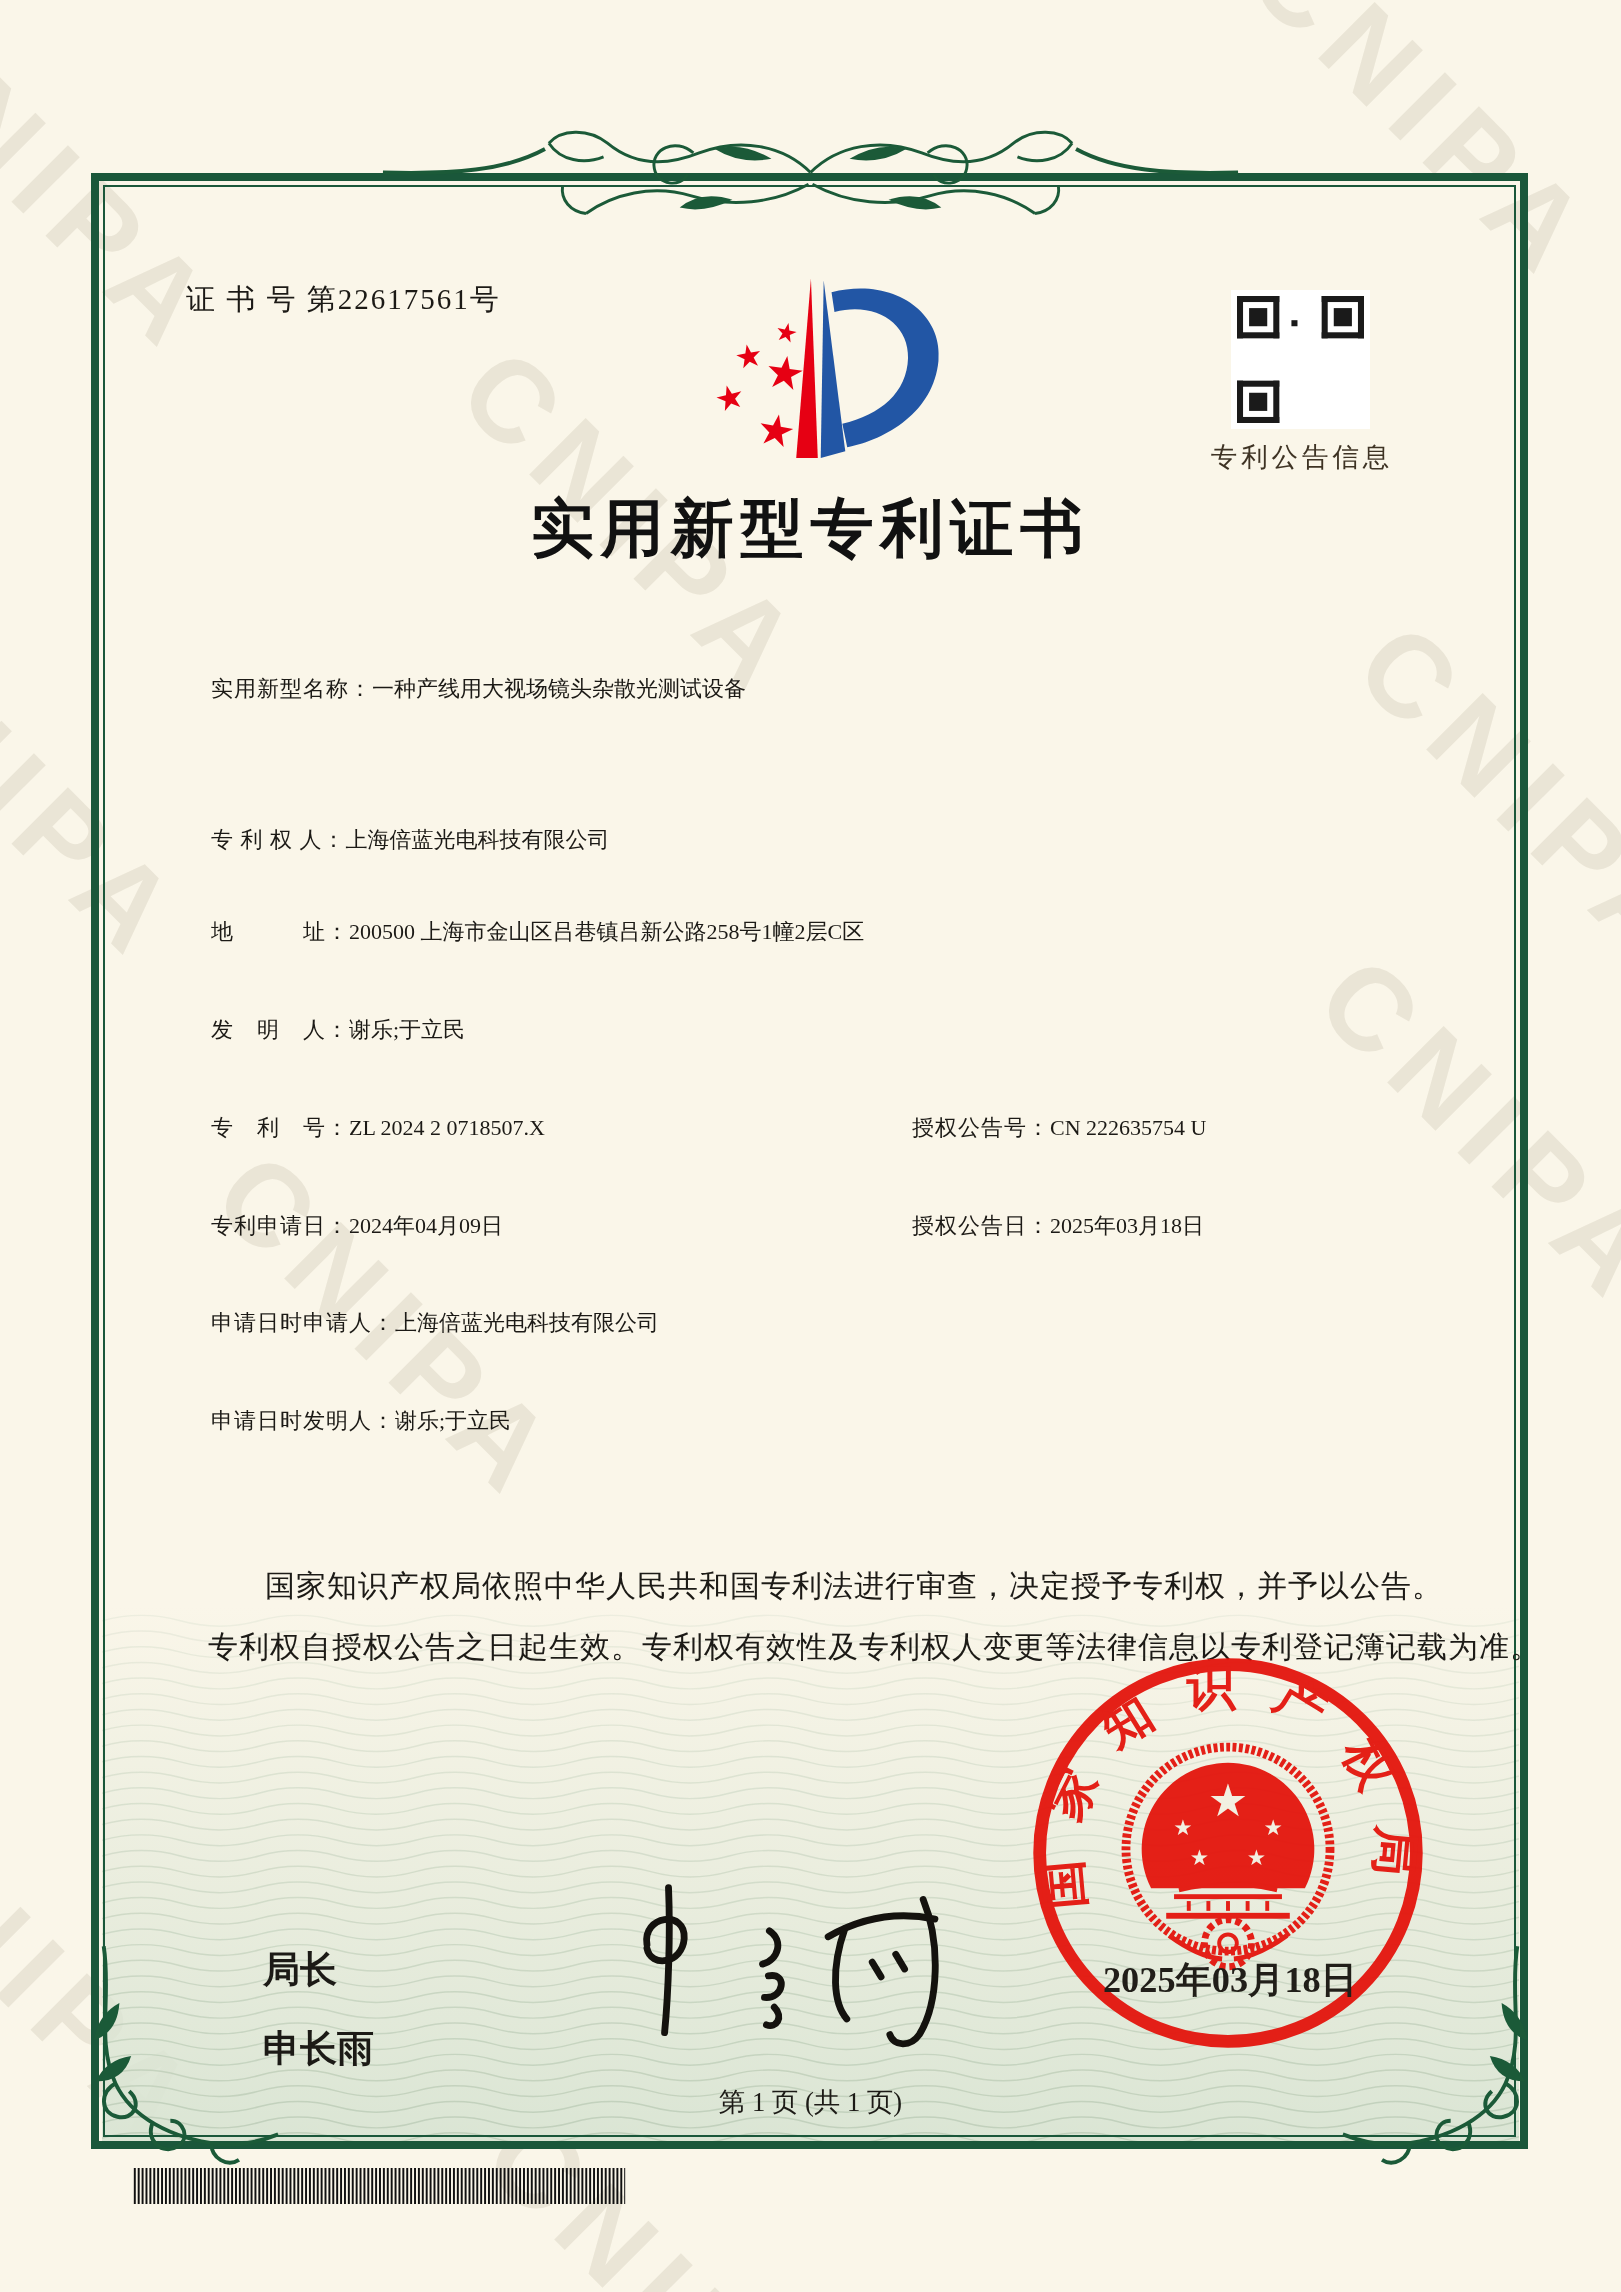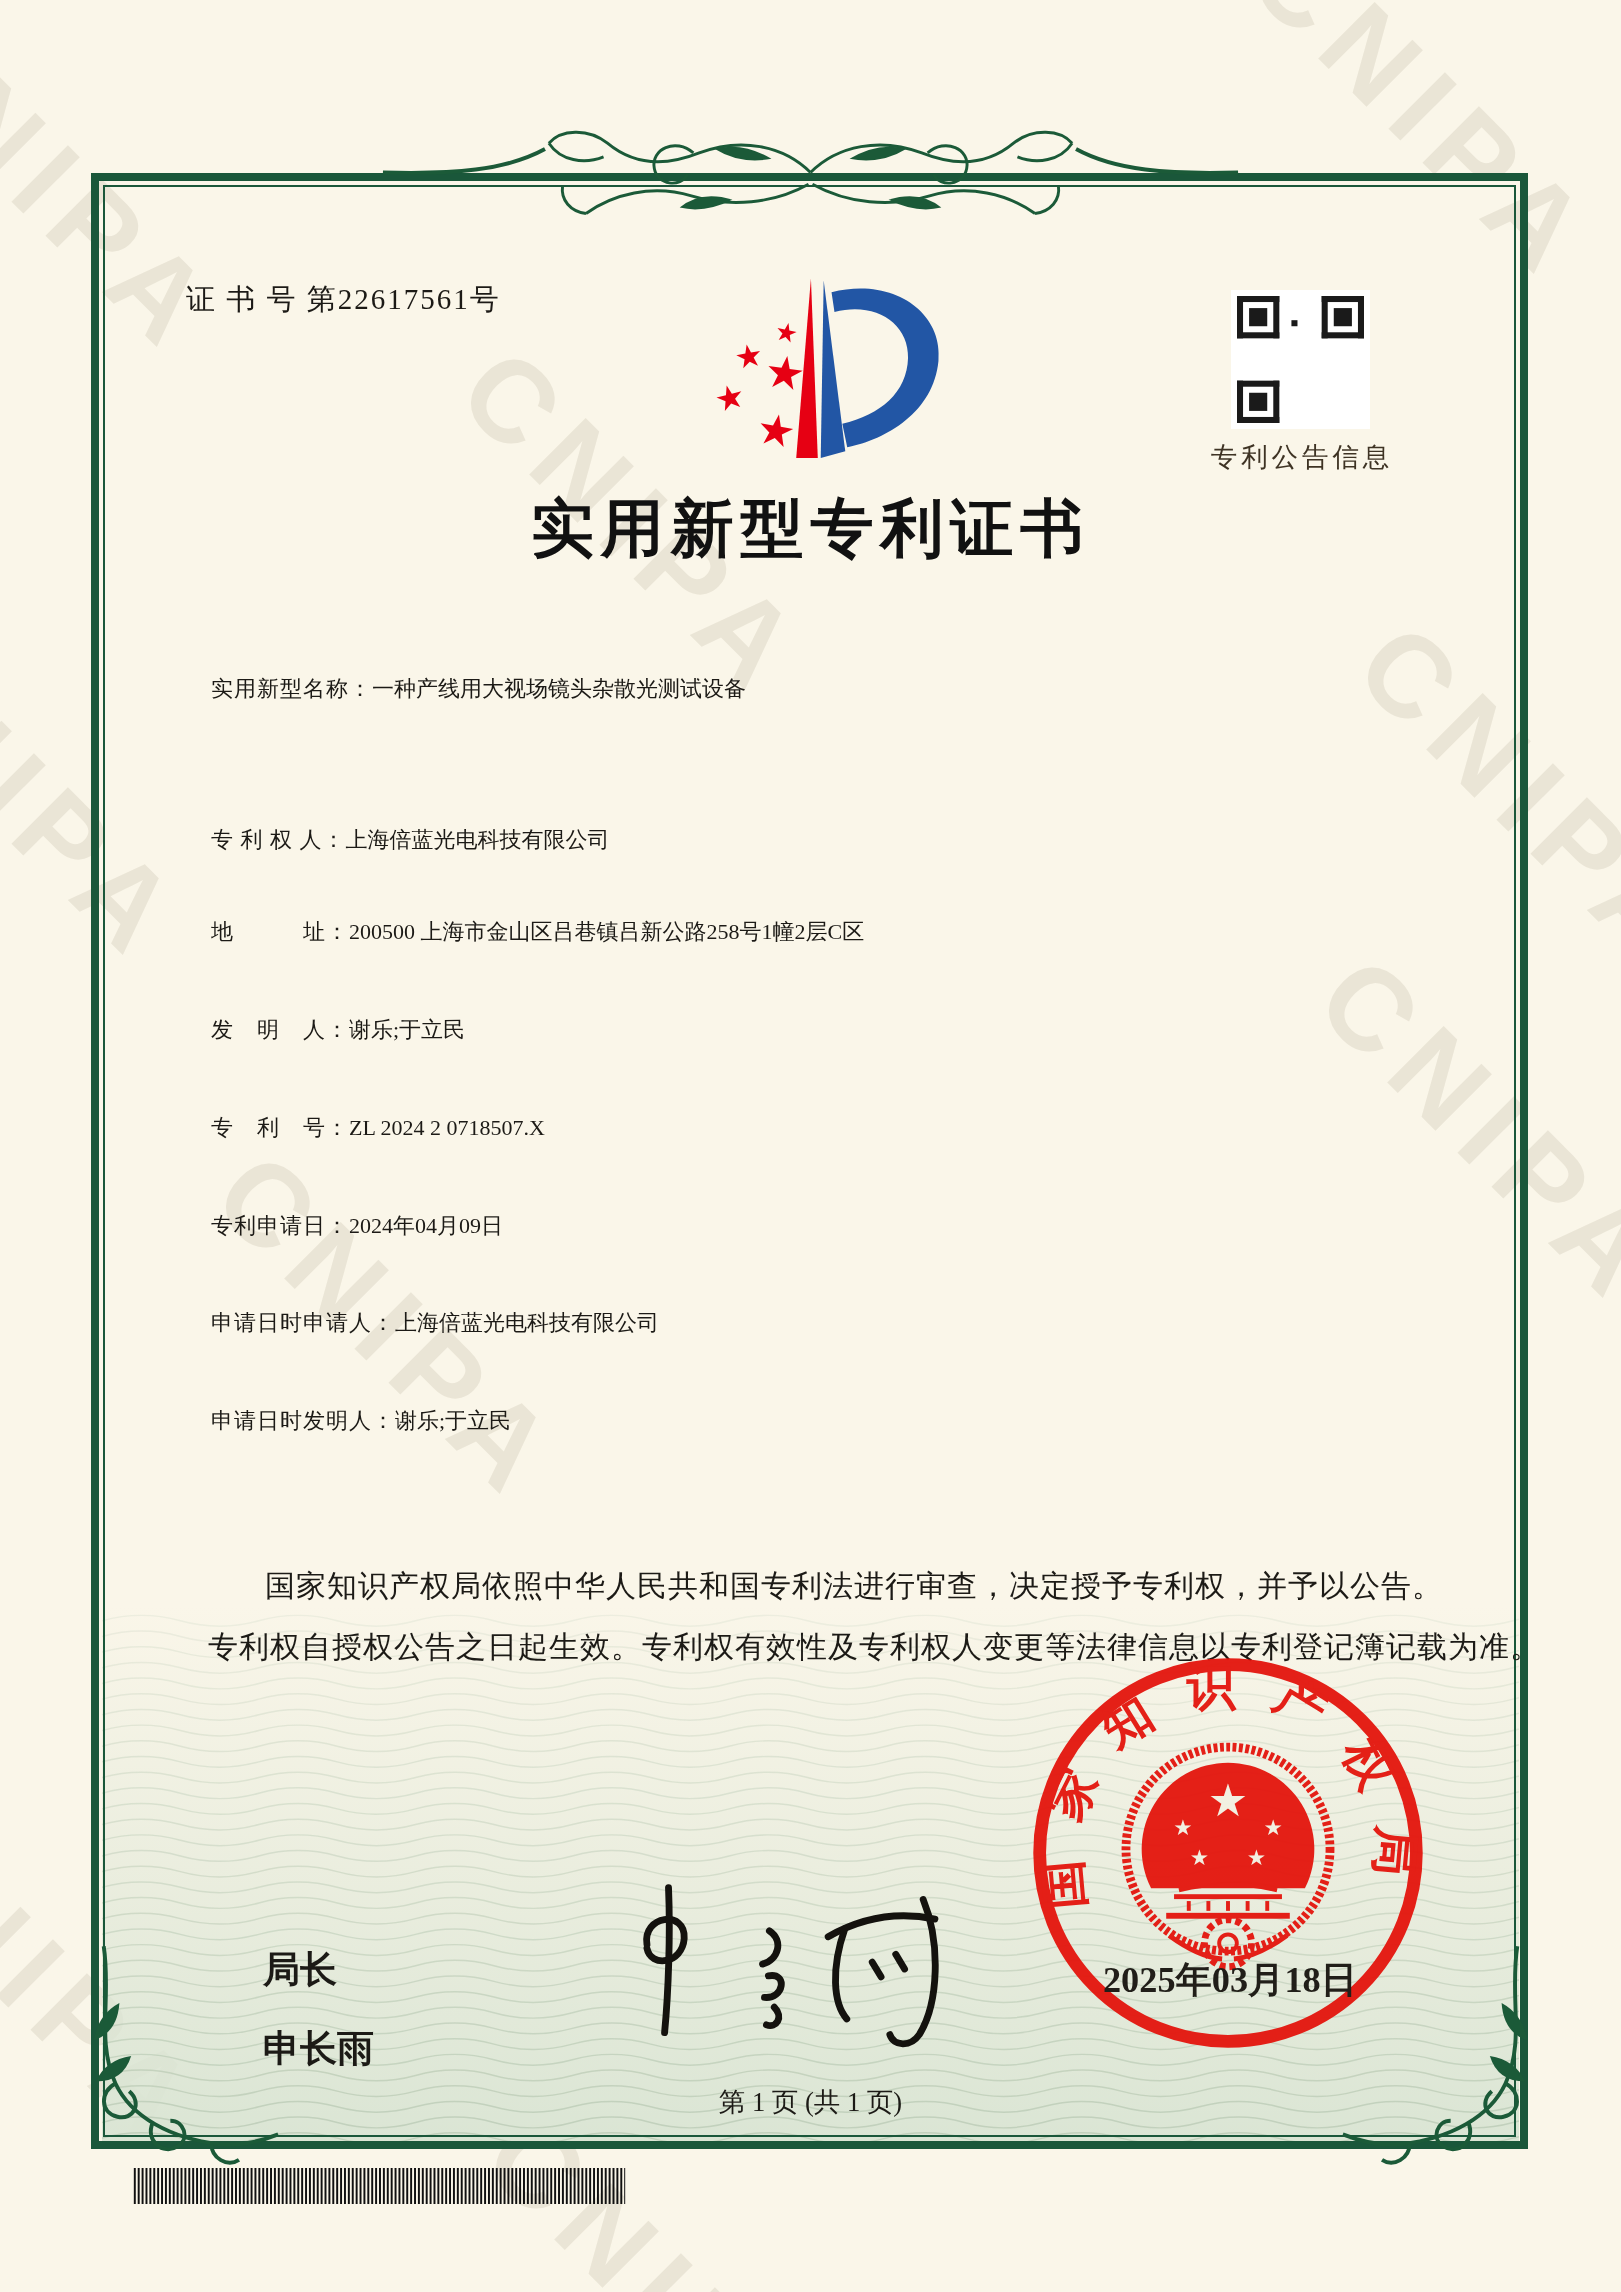--- a/index.html
+++ b/index.html
@@ -198,23 +198,29 @@
   <span class="lab">专 利 权 人：</span><span>上海倍蓝光电科技有限公司</span>
 </div>
 <div class="abs field" style="top:917px;">
   <span class="lab">地　　　址：</span><span>200500 上海市金山区吕巷镇吕新公路258号1幢2层C区</span>
 </div>
 <div class="abs field" style="top:1015px;">
   <span class="lab">发　明　人：</span><span>谢乐;于立民</span>
 </div>
 <div class="abs field" style="top:1113px;width:1225px;">
   <span class="lab">专　利　号：</span><span>ZL 2024 2 0718507.X</span>
+  <span class="fr">
+    <span class="lab">授权公告号：</span><span>CN 222635754 U</span>
+  </span>
 </div>
 <div class="abs field" style="top:1211px;width:1225px;">
   <span class="lab">专利申请日：</span><span>2024年04月09日</span>
+  <span class="fr">
+    <span class="lab">授权公告日：</span><span>2025年03月18日</span>
+  </span>
 </div>
 <div class="abs field" style="top:1308px;">
   <span class="lab">申请日时申请人：</span><span>上海倍蓝光电科技有限公司</span>
 </div>
 <div class="abs field" style="top:1406px;font-family:Liberation Serif, serif;">
   <span class="lab">申请日时发明人：</span><span>谢乐;于立民</span>
 </div>
 
 <div class="abs legal1">国家知识产权局依照中华人民共和国专利法进行审查，决定授予专利权，并予以公告。</div>
 <div class="abs legal2">专利权自授权公告之日起生效。专利权有效性及专利权人变更等法律信息以专利登记簿记载为准。</div>

